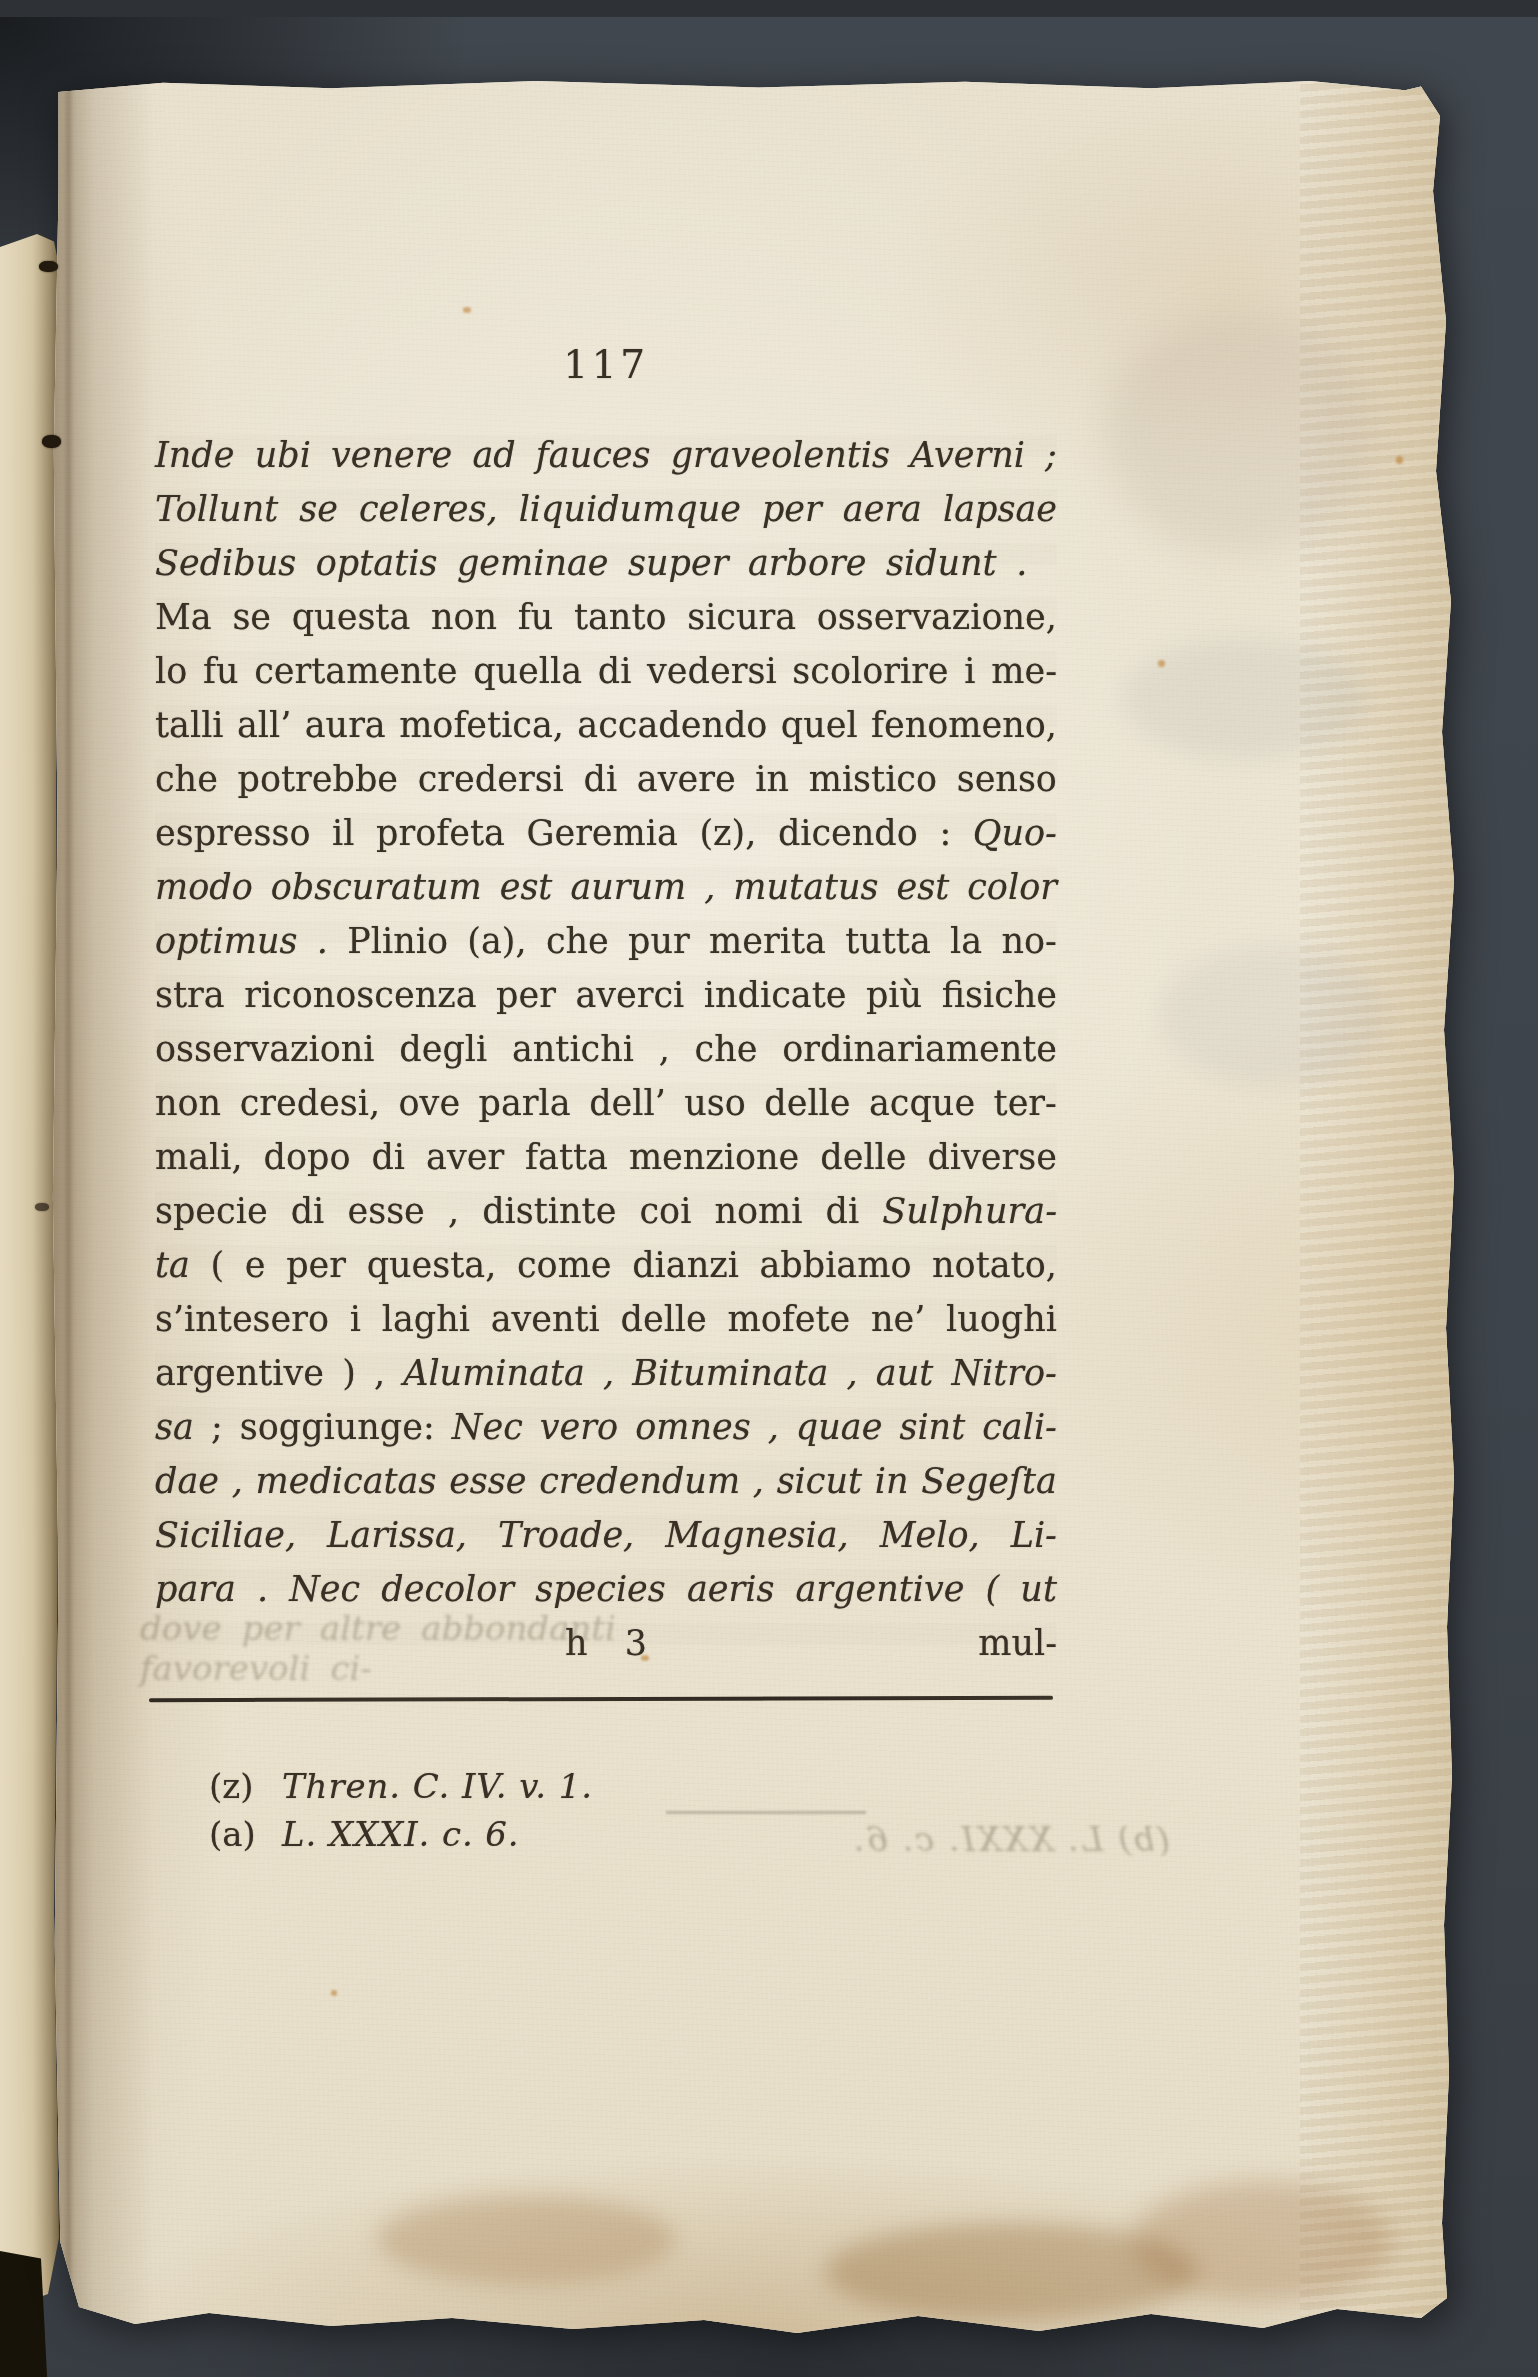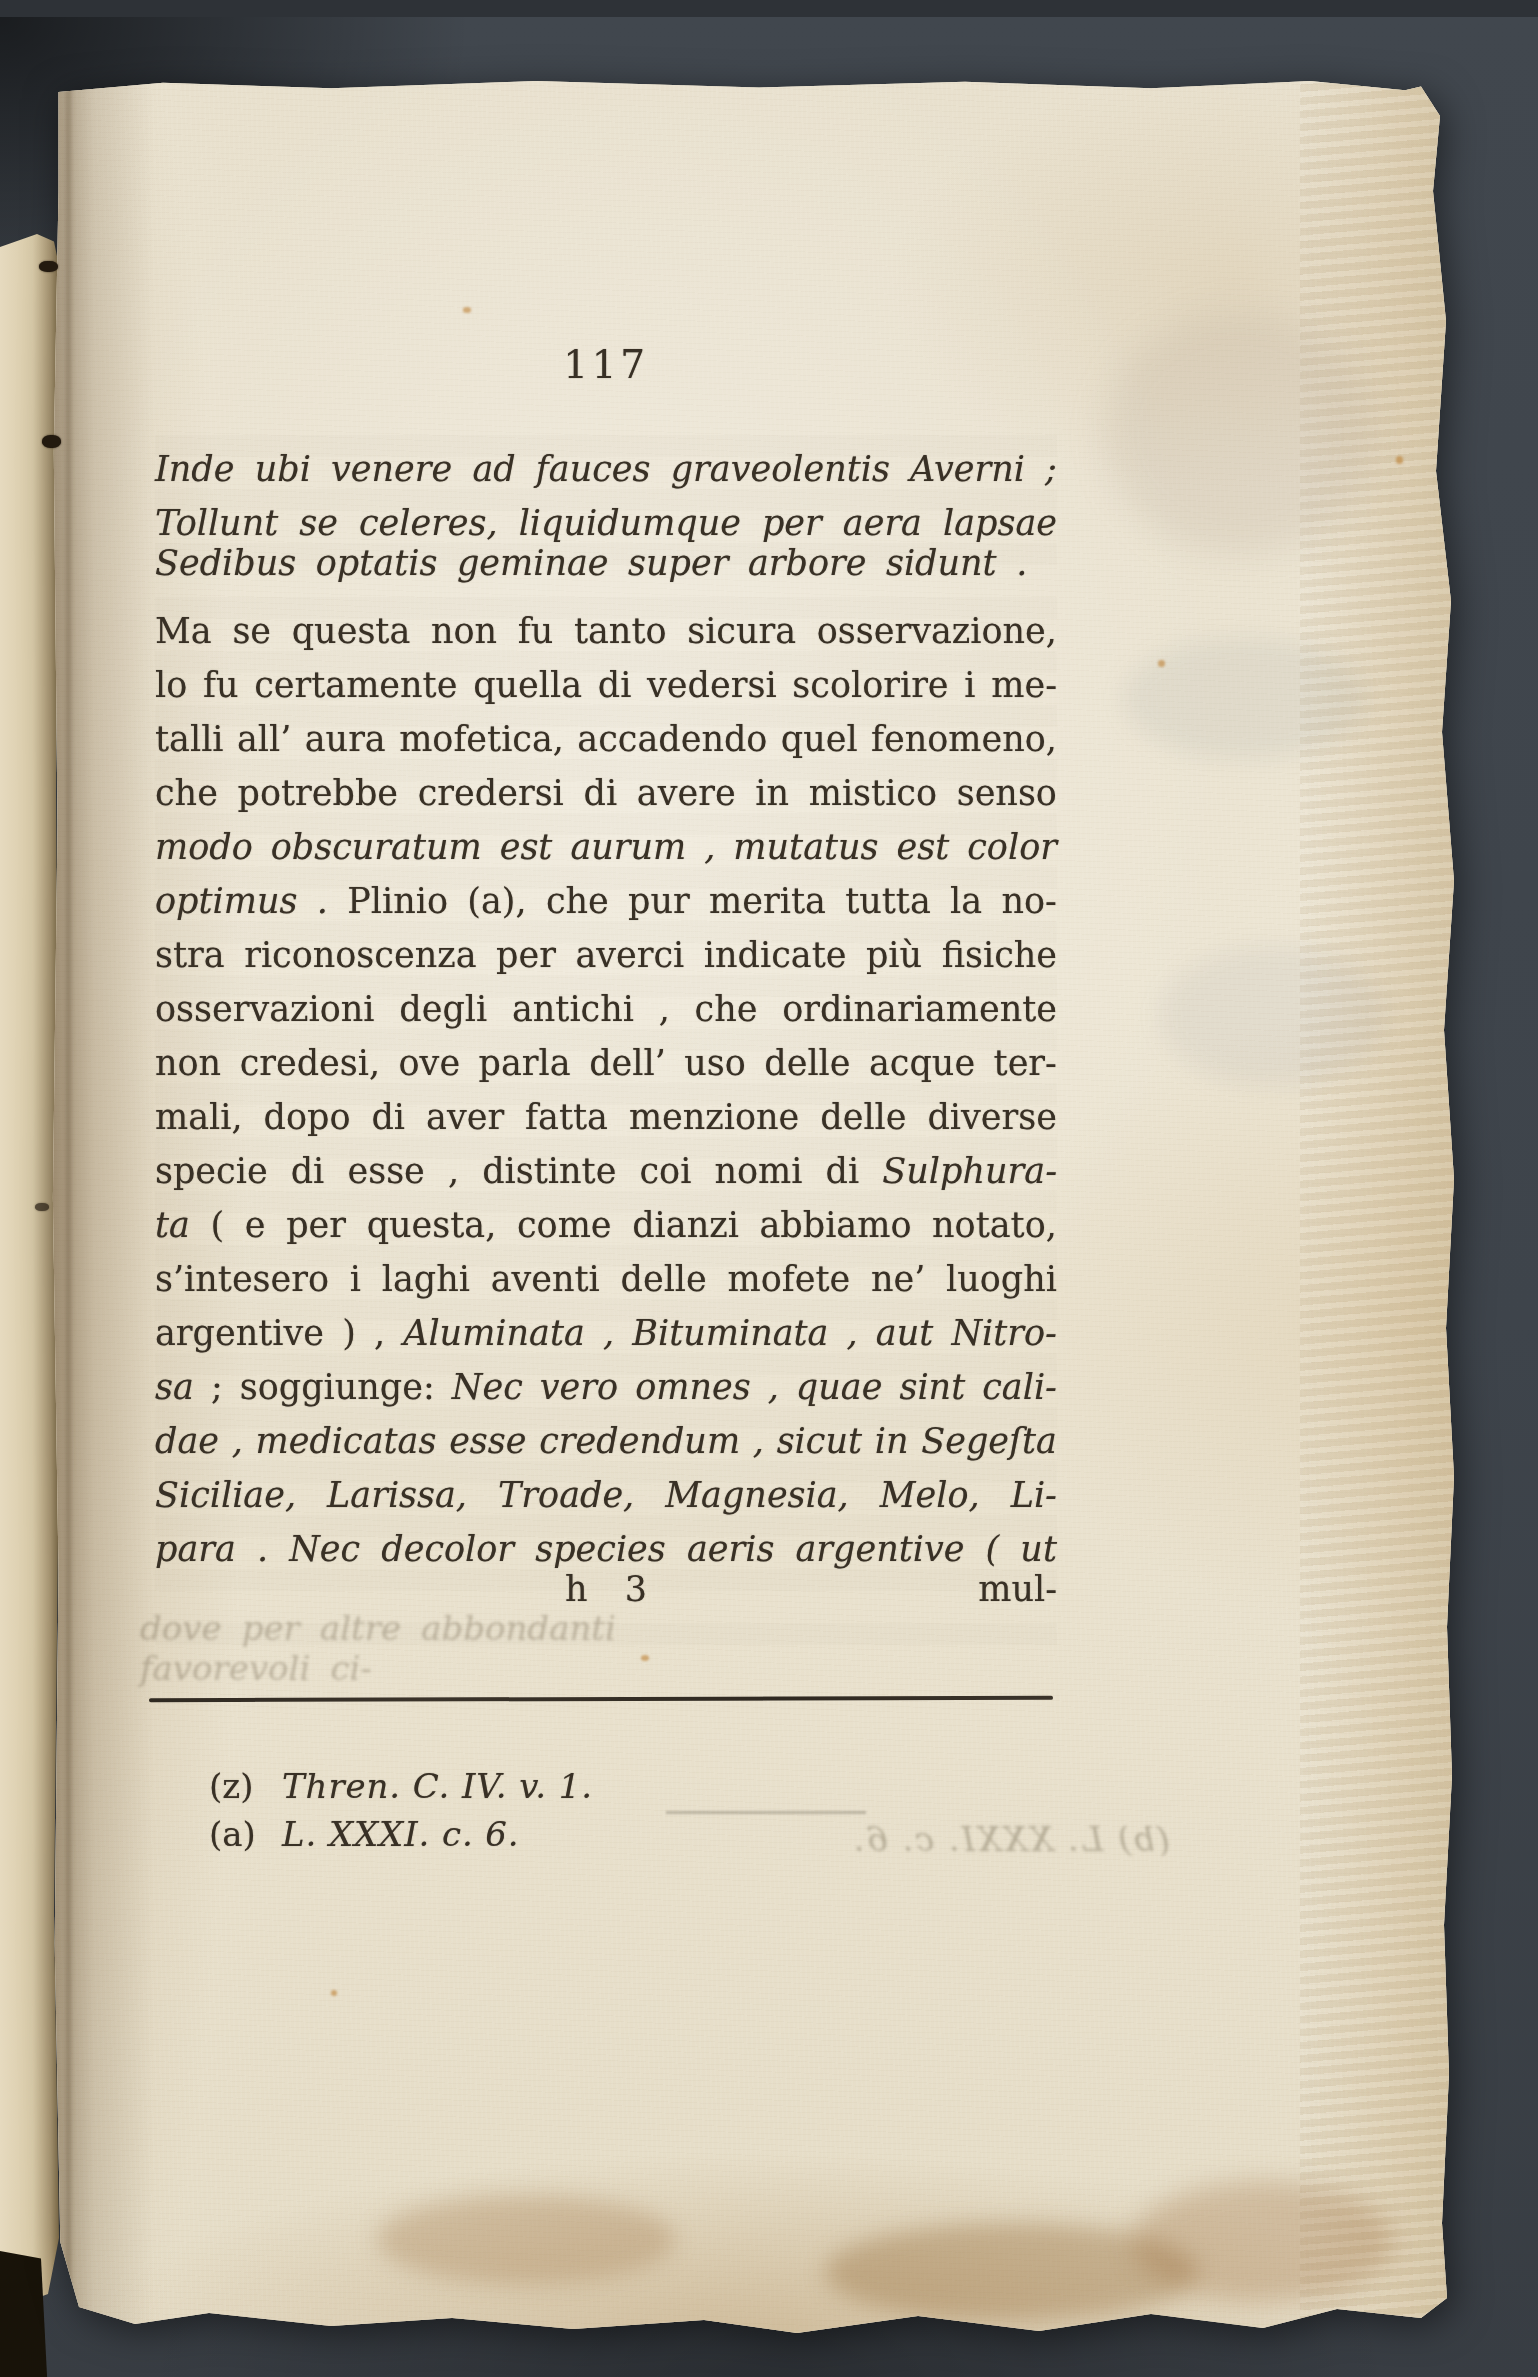--- a/index.html
+++ b/index.html
@@ -55,21 +55,21 @@
   .stitch{position:absolute;background:#231a0f;border-radius:45%;box-shadow:0 0 1.9px rgba(35,26,15,.8);}
   .st1{left:39px;top:244px;width:18.6px;height:11.2px;}
   .st2{left:42px;top:418px;width:18.6px;height:13px;}
   .st3{left:35px;top:1186px;width:14px;height:8.4px;opacity:.7;}
   
   .ink{color:#383025;text-shadow:0 0 1.1px rgba(56,48,38,.55);}
   .pagenum{position:absolute;left:104px;top:263px;width:902px;text-align:center;
     font-size:39px;letter-spacing:3.7px;}
   .text-block{position:absolute;left:104px;top:356px;width:902px;font-size:35px;}
   .tline{height:54px;white-space:nowrap;}
-  .tline.just{display:flex;justify-content:space-between;align-items:flex-end;}
+  .tline.just{display:flex;justify-content:space-between;align-items:flex-start;}
   .w{white-space:pre;}
   .italic{font-style:italic;}
   .no-just{word-spacing:8.4px;}
   .sig-row{position:relative;height:54px;}
   .signature{position:absolute;left:0;width:100%;text-align:center;word-spacing:26px;}
   .catchword{position:absolute;right:0;}
   .rule{position:absolute;left:98px;top:1618px;width:904px;height:3.7px;border-radius:1.9px;
     background:linear-gradient(90deg,#2f2921,#3a332a 30%,#2f2921 70%,#3a332a);transform:rotate(-.15deg);}
   .rule-ghost{position:absolute;left:615px;top:1732px;width:200px;height:2.8px;background:rgba(60,50,40,.25);filter:blur(0.9px);}
   .footnotes{position:absolute;left:104px;top:1687px;width:902px;font-size:34px;}
@@ -168,20 +168,30 @@
             <span class="w roman">che</span>
             <span class="w roman">potrebbe</span>
             <span class="w roman">credersi</span>
             <span class="w roman">di</span>
             <span class="w roman">avere</span>
             <span class="w roman">in</span>
             <span class="w roman">mistico</span>
             <span class="w roman">senso</span>
           </div>
           <div class="tline just">
+            <span class="w roman">espresso</span>
+            <span class="w roman">il</span>
+            <span class="w roman">profeta</span>
+            <span class="w roman">Geremia</span>
+            <span class="w roman">(z),</span>
+            <span class="w roman">dicendo</span>
+            <span class="w roman">:</span>
+            <span class="w italic">Quo-</span>
+          </div>
+          <div class="tline just">
             <span class="w italic">modo</span>
             <span class="w italic">obscuratum</span>
             <span class="w italic">est</span>
             <span class="w italic">aurum</span>
             <span class="w italic">,</span>
             <span class="w italic">mutatus</span>
             <span class="w italic">est</span>
             <span class="w italic">color</span>
           </div>
           <div class="tline just">

